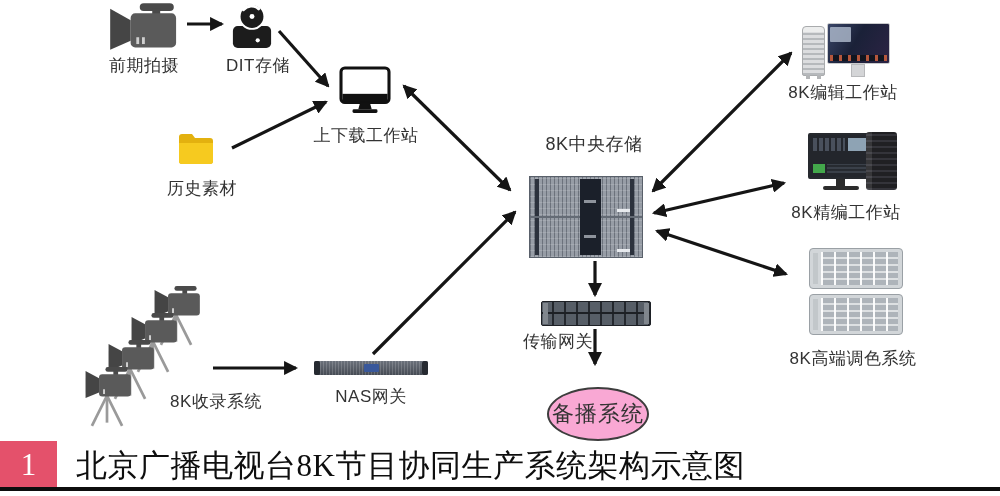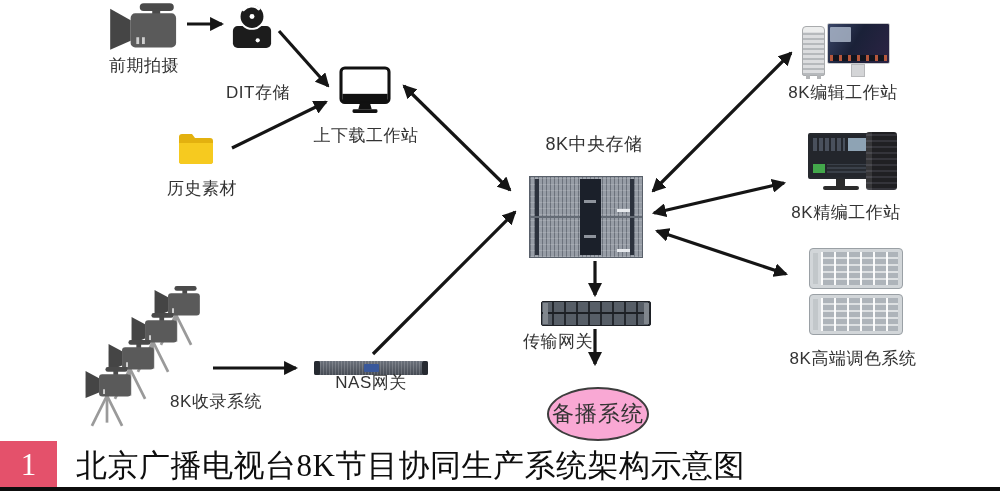--- a/index.html
+++ b/index.html
@@ -130,21 +130,21 @@
   </svg>
   <div class="node-label" style="left:96px;top:56px;width:96px;">前期拍摄</div>
 
   <svg class="abs" style="left:231px;top:2px;" width="42" height="50" viewBox="0 0 44 50">
     <rect x="2" y="24" width="40" height="23" rx="5" fill="#1c1c1c"></rect>
     <circle cx="22" cy="14" r="13" fill="#1c1c1c" stroke="#ffffff" stroke-width="2"></circle>
     <path d="M13,7 A11,11 0 0 1 29,6" fill="none" stroke="#ffffff" stroke-width="3" stroke-linecap="round"></path>
     <circle cx="22" cy="14" r="2.6" fill="#ffffff"></circle>
     <circle cx="28" cy="39" r="2.2" fill="#ffffff"></circle>
   </svg>
-  <div class="node-label" style="left:210px;top:56px;width:96px;margin-top:27px;">DIT存储</div>
+  <div class="node-label" style="left:210px;top:56px;width:96px;">DIT存储</div>
 
   <svg class="abs" style="left:338px;top:66px;" width="54" height="48" viewBox="0 0 56 50">
     <rect x="3" y="2" width="50" height="36" rx="4" fill="#ffffff" stroke="#111111" stroke-width="3.2"></rect>
     <rect x="4.5" y="29" width="47" height="7.5" fill="#111111"></rect>
     <polygon points="23,38 33,38 35,45 21,45" fill="#111111"></polygon>
     <rect x="15" y="45" width="26" height="4" rx="1.5" fill="#111111"></rect>
   </svg>
   <div class="node-label" style="left:306px;top:126px;width:120px;">上下载工作站</div>
 
   <svg class="abs" style="left:177px;top:129px;" width="38" height="40" viewBox="0 0 38 40">
@@ -223,21 +223,21 @@
     <polygon points="22,14 5,5 5,39 22,32" fill="#454545"></polygon>
     <rect x="27" y="28" width="2.5" height="6" fill="#cfcfcf"></rect>
   </svg>
   <div class="node-label" style="left:160px;top:392px;width:112px;">8K收录系统</div>
 
   <div class="nas">
     <div class="ear" style="left:0;"></div>
     <div class="ear" style="right:0;"></div>
     <div class="badge"></div>
   </div>
-  <div class="node-label" style="left:314px;top:373px;width:114px;">NAS网关</div>
+  <div class="node-label" style="left:314px;top:387px;width:114px;">NAS网关</div>
 
   <div class="mactower">
     <div class="foot" style="left:3px;"></div>
     <div class="foot" style="right:3px;"></div>
   </div>
   <div class="promon">
     <div class="lite"></div>
     <div class="tline"></div>
   </div>
   <div class="prostand"></div>

